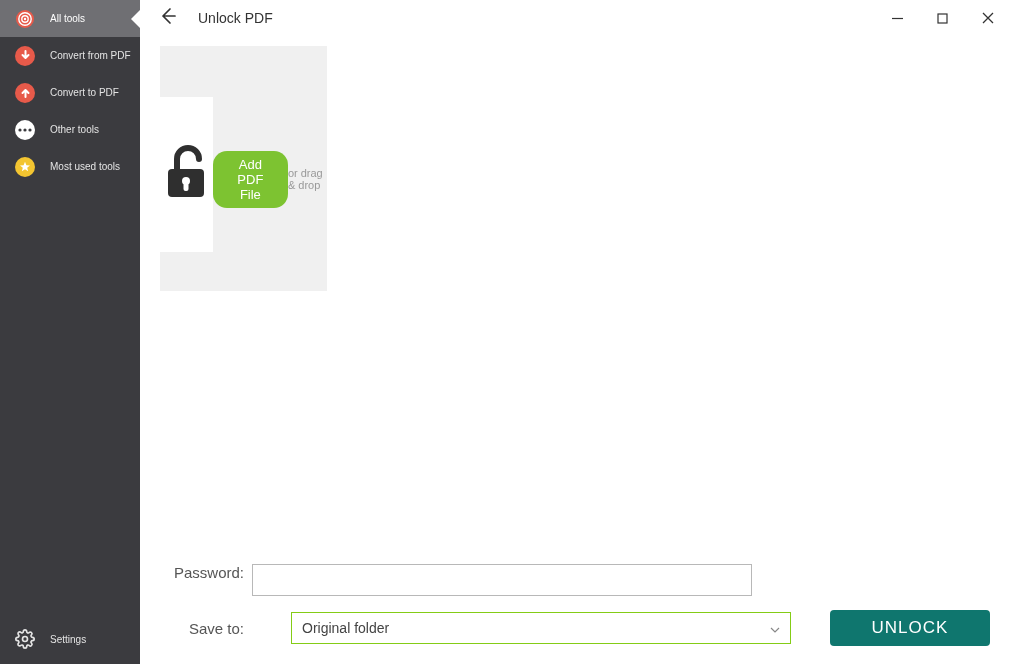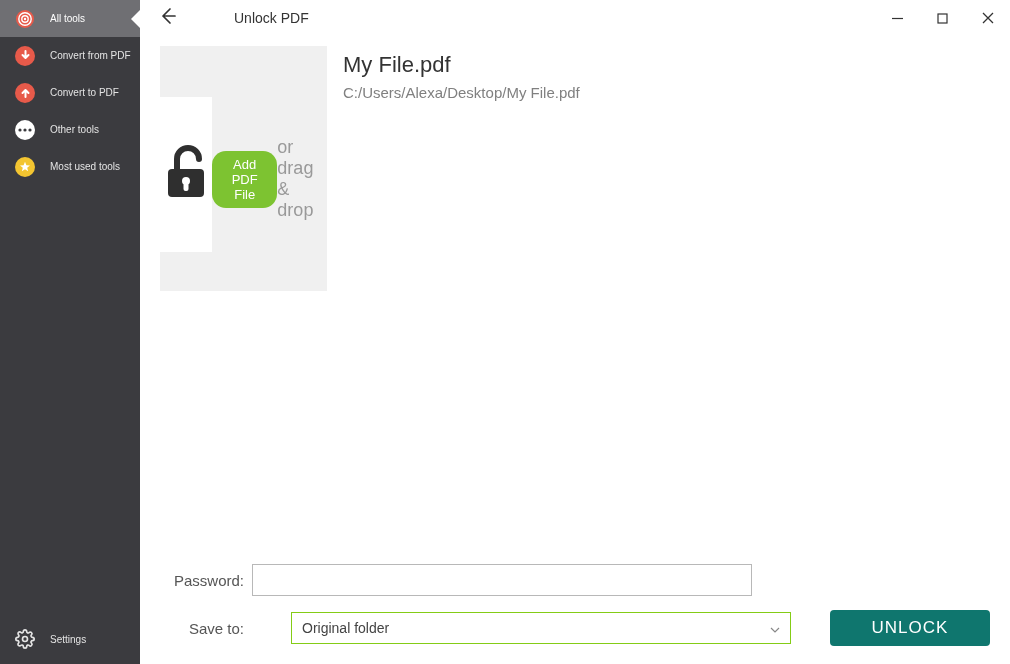--- a/index.html
+++ b/index.html
@@ -14,35 +14,35 @@
     content: ""; position: absolute; right: -1px; top: 50%; transform: translateY(-50%);
     width: 0; height: 0; border-top: 10px solid transparent; border-bottom: 10px solid transparent;
     border-right: 10px solid #ffffff;
   }
   .sidebar-item .icon { width: 22px; height: 22px; display: flex; align-items: center; justify-content: center; margin-right: 14px; }
   .sidebar-item .label { font-size: 10px; }
   .circle-icon { width: 20px; height: 20px; border-radius: 50%; display: flex; align-items: center; justify-content: center; font-size: 12px; line-height: 1; }
   .sidebar-bottom .sidebar-item { height: 50px; }
   
   .main { flex: 1; background: #fff; display: flex; flex-direction: column; }
-  .titlebar { height: 36px; display: flex; align-items: center; padding-left: 18px; gap: 36px; }
+  .titlebar { height: 36px; display: flex; align-items: center; padding-left: 18px; }
   .titlebar .back { margin-right: 20px; cursor: pointer; }
   .titlebar .page-title { font-size: 14px; color: #333; }
   .win-controls { margin-left: auto; display: flex; }
   .win-btn { width: 45px; height: 32px; display: flex; align-items: center; justify-content: center; cursor: pointer; }
   .content { flex: 1; padding: 10px 20px 0 20px; display: flex; }
   .file-card { width: 167px; height: 245px; background: #f0f0f0; display: flex; flex-direction: row; align-items: center; padding-top: 12px; }
   .file-thumb { width: 95px; height: 155px; background: #fff; display: flex; align-items: center; justify-content: center; }
   .add-btn { margin-top: 10px; background: #7dc331; color: #fff; border: none; border-radius: 14px; padding: 6px 16px; font-size: 13px; cursor: pointer; }
-  .drag-text { margin-top: 8px; color: #999; font-size: 18px; }
+  .drag-text { margin-top: 8px; color: #999; font-size: 11px; }
   .file-info { padding-left: 16px; padding-top: 6px; }
   .file-name { font-size: 22px; color: #333; margin-bottom: 6px; }
   .file-path { font-size: 15px; color: #808080; }
   .bottom-bar { padding: 0 20px 18px 20px; }
-  .form-row { display: flex; align-items: center; margin-top: 14px; }
+  .form-row { display: flex; margin-top: 14px; }
   .form-label { width: 92px; text-align: right; font-size: 15px; color: #555; padding-right: 8px; }
   .text-input { width: 500px; height: 32px; border: 1px solid #b8b8b8; padding: 0 8px; font-size: 14px; outline: none; }
   .select-wrap { width: 500px; height: 32px; border: 1px solid #84cc16; display: flex; align-items: center; padding: 0 10px; font-size: 14px; color: #444; justify-content: space-between; cursor: pointer; }
   .unlock-btn { margin-left: auto; width: 160px; height: 36px; background: #0f766e; color: #fff; font-size: 17px; letter-spacing: 1px; border: none; border-radius: 4px; cursor: pointer; font-weight: 500; }
   .bottom-row2 { display: flex; align-items: center; margin-top: 14px; gap: 39px; }
 </style>
 </head>
 <body>
 
 <div class="app">
@@ -151,24 +151,20 @@
               <path d="M17 26 V16 a11 11 0 0 1 22 0" stroke="#2f2f2f" stroke-width="6" fill="none" stroke-linecap="round"></path>
               <rect x="8" y="26" width="36" height="28" rx="4" fill="#2f2f2f"></rect>
               <circle cx="26" cy="38" r="4" fill="#fff"></circle>
               <rect x="23.5" y="40" width="5" height="8" rx="2" fill="#fff"></rect>
             </svg>
           </span>
         </div>
         <button class="add-btn">Add PDF File</button>
         <div class="drag-text">or drag &amp; drop</div>
       </div>
-      <div class="file-info">
-        <div class="file-name">My File.pdf</div>
-        <div class="file-path">C:/Users/Alexa/Desktop/My File.pdf</div>
-      </div>
     </div>
 
     <div class="bottom-bar">
       <div class="form-row">
         <div class="form-label">Password:</div>
         <input type="password" class="text-input" value="" style="">
       </div>
       <div class="bottom-row2">
         <div class="form-label">Save to:</div>
         <div class="select-wrap">

